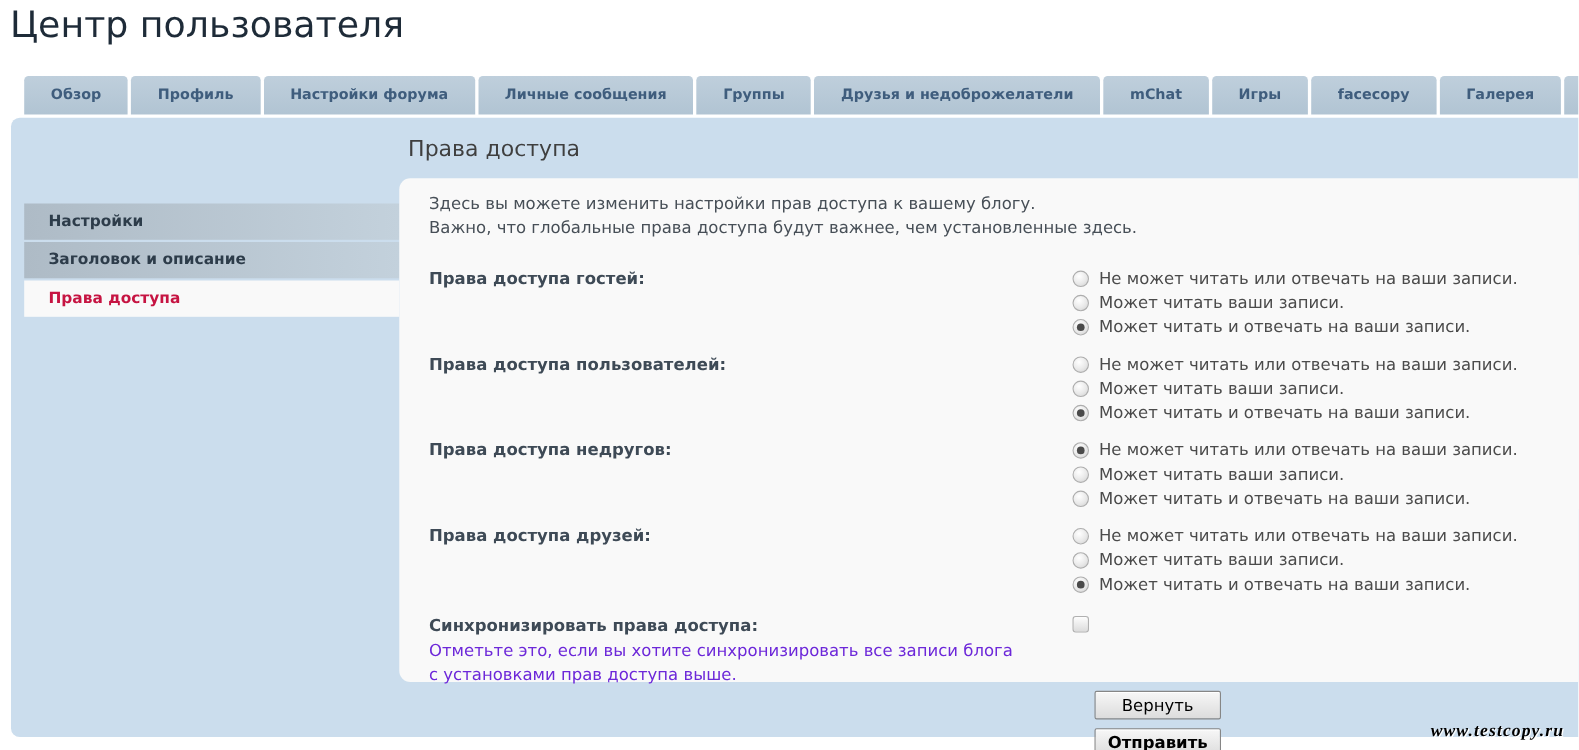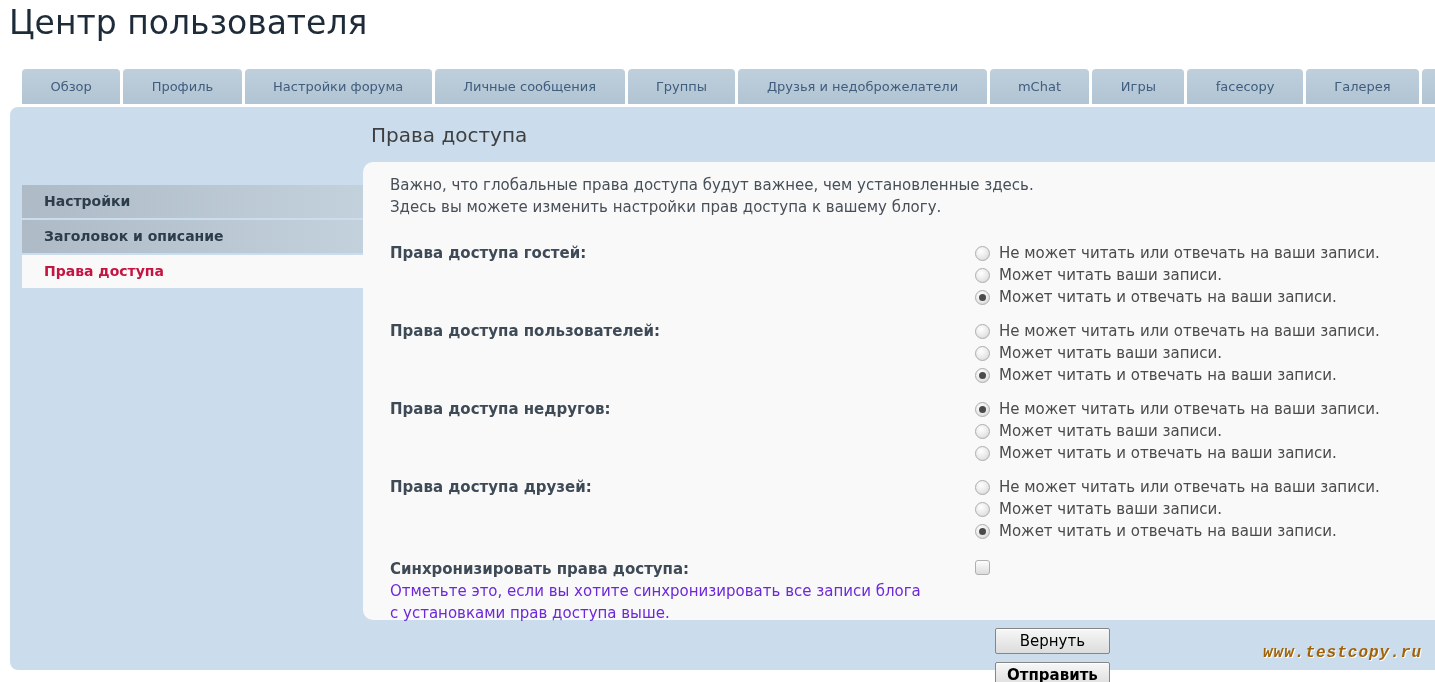--- a/index.html
+++ b/index.html
@@ -5,21 +5,21 @@
   * { box-sizing: border-box; margin: 0; padding: 0; }
   html,body { width:1435px; height:682px; background:#fff; overflow:hidden; }
   body { font-family:"DejaVu Sans","Liberation Sans",sans-serif; position:relative; }
 
   .page-title { position:absolute; left:9px; top:3px; font-size:33px; font-weight:400; color:#1e2b38; }
 
   
   .tabs-row { position:absolute; left:22px; right:0; top:64px; height:48px;
               display:flex; align-items:flex-end; gap:3px; z-index:2; }
   .tab { flex:1 1 auto; height:35px; margin-bottom:8px; line-height:35px; padding:0 14px;
-         text-align:center; white-space:nowrap; font-size:13px; font-weight:normal; color:#3f5d7d;
+         text-align:center; white-space:nowrap; font-size:13px; font-weight:bold; color:#3f5d7d;
          background:linear-gradient(#bfcfdc,#b1c4d3); border-radius:4px 4px 0 0; cursor:pointer; }
   .tab.active { height:48px; margin-bottom:0; line-height:44px; padding:0 18px;
                 background:linear-gradient(#f5f9fc 0%, #e3edf6 55%, #d2e2ef 100%);
                 color:#22313f; border-radius:6px 6px 0 0; }
   .tab.partial { flex:0 0 13px; padding:0; border-radius:4px 0 0 0; }
 
   
   .container { position:absolute; left:10px; right:0; top:107px; height:563px;
                background:#cbdded; border-radius:8px 0 0 8px; z-index:1; }
 
@@ -54,23 +54,23 @@
   .checkbox { width:15px; height:15px; margin-top:2px; border-radius:3px; border:1px solid #b0b0b0;
               background:linear-gradient(#fdfdfd,#dcdcdc); cursor:pointer; }
 
   
   .buttons-row { position:absolute; left:995px; top:628px; display:flex; gap:8px; z-index:2;flex-direction:column; }
   .btn { font-family:inherit; font-size:15px; color:#000; padding:3px 11px; cursor:pointer;
          background:linear-gradient(#f7f7f7,#dcdcdc); border:1px solid #868686; border-radius:2px;
          box-shadow:inset 0 1px 0 #ffffff; }
   .btn.submit { font-weight:bold; }
 
-  .watermark { position:absolute; right:13px; bottom:20px; z-index:3;
-               font-family:Liberation Mono, monospace;
-               font-size:16px; font-weight:bold; font-style:italic; color:#a16207;
+  .watermark { position:absolute; right:13px; bottom:8px; z-index:3;
+               font-family:Liberation Serif, serif;
+               font-size:16px; font-weight:bold; font-style:italic; color:#000000;
                text-shadow:1px 1px 0 #ffffff; letter-spacing:1px; }
 </style>
 </head>
 <body>
 
 <h1 class="page-title">Центр пользователя</h1>
 
 <div class="tabs-row">
   <div class="tab"><span>Обзор</span></div>
     <div class="tab"><span>Профиль</span></div>
@@ -89,22 +89,22 @@
   <div class="content-heading">Права доступа</div>
 
   <div class="side-menu">
       <div class="side-item"><span>Настройки</span></div>
       <div class="side-item"><span>Заголовок и описание</span></div>
       <div class="side-item active"><span>Права доступа</span></div>
     </div>
 
   <div class="content-panel">
     <div class="intro">
+      <p>Здесь вы можете изменить настройки прав доступа к вашему блогу.</p>
       <p>Важно, что глобальные права доступа будут важнее, чем установленные здесь.</p>
-      <p>Здесь вы можете изменить настройки прав доступа к вашему блогу.</p>
     </div>
 
     <div id="groups-wrap">
         <div class="group-row first">
     <div class="col-label">Права доступа гостей:</div>
     <div class="options">
             <div class="opt">
     <span class="radio"></span>
     <span class="opt-label">Не может читать или отвечать на ваши записи.</span>
   </div>

